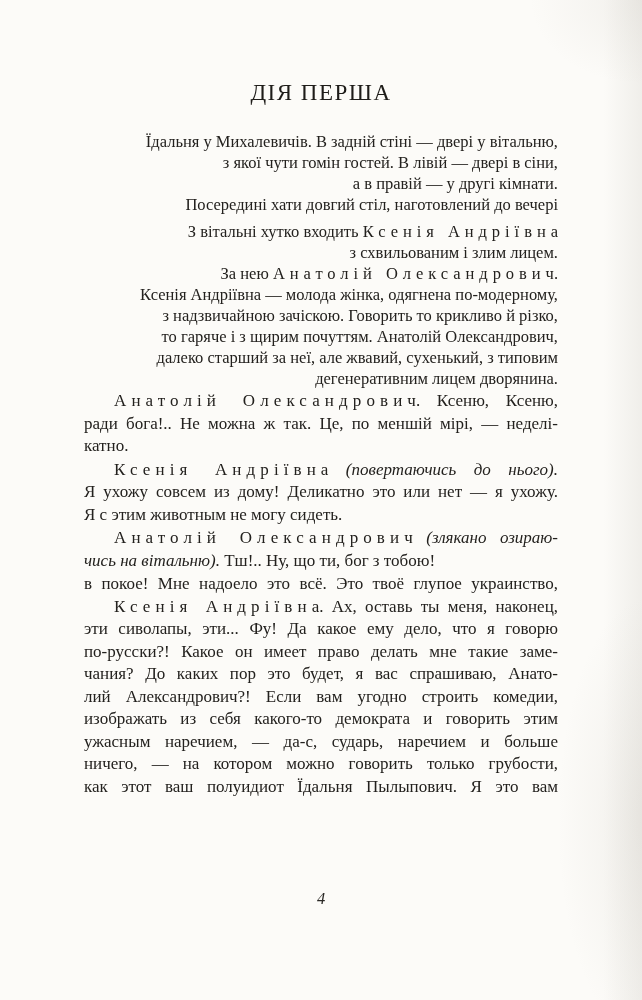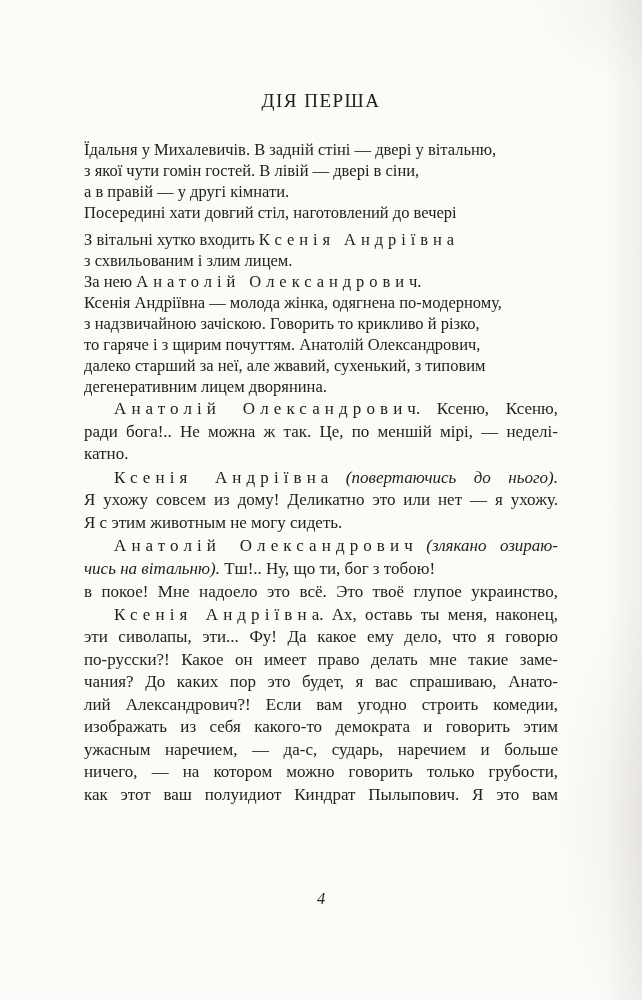--- a/index.html
+++ b/index.html
@@ -17,36 +17,36 @@
     padding: 83px 84px 0 84px;
     font-family: "Liberation Serif", "DejaVu Serif", serif;
     color: #23211e;
     background:
       radial-gradient(ellipse 130px 320px at 101% 82%, rgba(168,160,148,0.14), transparent 70%),
       radial-gradient(ellipse 160px 120px at 100% 0%, rgba(168,160,148,0.12), transparent 70%),
       linear-gradient(to right, rgba(0,0,0,0) 94%, rgba(150,145,133,0.12) 100%),
       #fcfbf8;
   }
   .act-title {
-    margin: 8px;
-    font-size: 19px;
+    margin: 0;
+    font-size: 23px;
     font-weight: normal;
     line-height: 20px;
     text-align: center;
     letter-spacing: 1.5px;
     color: #1e1c19;
   }
   .sd {
     font-size: 16.5px;
     line-height: 21px;
     text-align: center;
   }
   .sd1 { margin-top: 28px; }
   .sd2 { margin-top: 6px; }
-  .sd-line { text-align: left; }
+  .sd-line { text-align: right; }
   .dialogue {
     margin-top: 0;
     font-size: 17px;
     line-height: 22.5px;
     width: 474px;
   }
   .dialogue-block { margin-top: 1px; }
   .line {
     text-align: justify;
     text-align-last: left;
@@ -116,20 +116,20 @@
     <div class="dialogue-block">
       <div class="line j">в покое! Мне надоело это всё. Это твоё глупое украинство,</div>
       <div class="line j indent"><span class="spaced">Ксенія Андріївна</span><span>. Ах, оставь ты меня, наконец,</span></div>
       <div class="line j">эти сиволапы, эти... Фу! Да какое ему дело, что я говорю</div>
       <div class="line j">по-русски?! Какое он имеет право делать мне такие заме-</div>
       <div class="line j">чания? До каких пор это будет, я вас спрашиваю, Анато-</div>
       <div class="line j">лий Александрович?! Если вам угодно строить комедии,</div>
       <div class="line j">изображать из себя какого-то демократа и говорить этим</div>
       <div class="line j">ужасным наречием, — да-с, сударь, наречием и больше</div>
       <div class="line j">ничего, — на котором можно говорить только грубости,</div>
-      <div class="line j">как этот ваш полуидиот Киндрат Пылыпович. Я это вам</div>
+      <div class="line j">как этот ваш полуидиот Їдальня Пылыпович. Я это вам</div>
     </div>
 
   </div>
 
   <div class="page-number">4</div>
 
 </div>
 
 </body></html>

